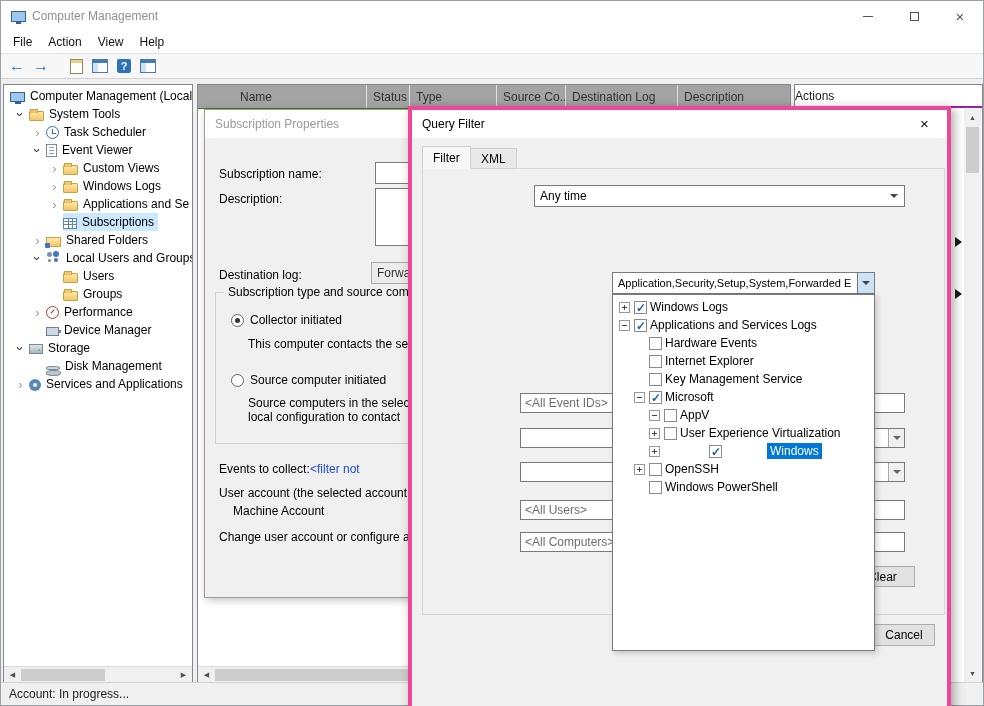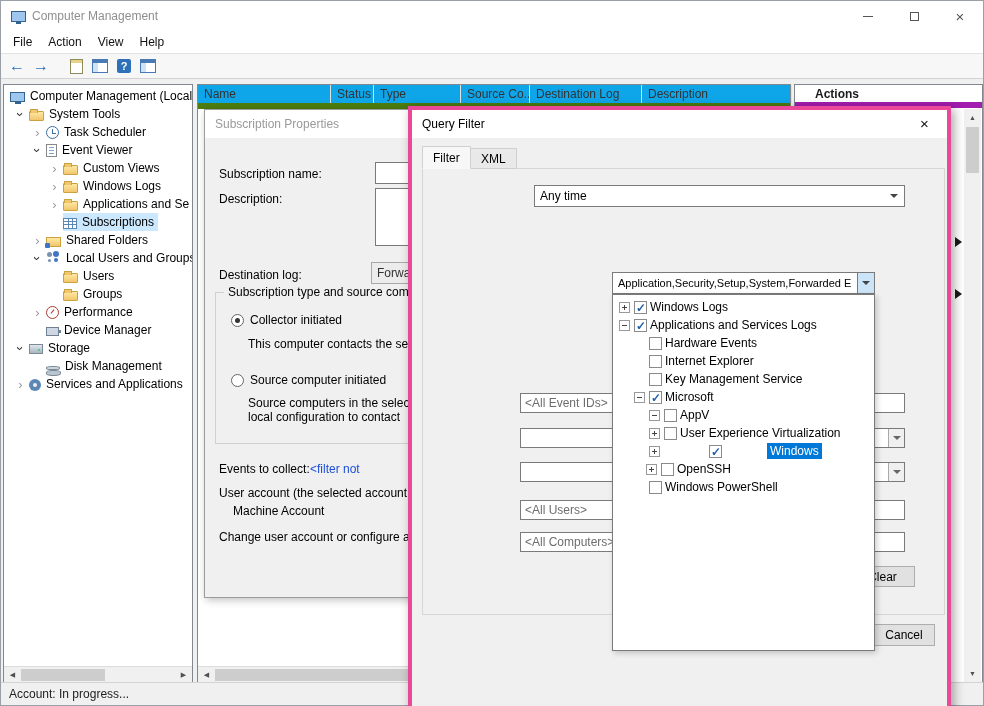--- a/index.html
+++ b/index.html
@@ -86,28 +86,28 @@
   .sb-fill { flex:1; }
   .grip { width:14px; text-align:center; color:#7a7a7a; font-size:10px; flex:none; }
   .vscroll { position:absolute; top:24px; right:1px; bottom:1px; width:17px; background:#f0f0f0; }
   .vsb-up, .vsb-down { position:absolute; left:0; width:17px; height:17px; display:flex; align-items:center; justify-content:center;
     font-size:7px; color:#505050; }
   .vsb-up { top:0; } .vsb-down { bottom:0; }
   .vsb-thumb { position:absolute; left:2px; top:18px; width:13px; height:46px; background:#cdcdcd; }
 
   
   .list-panel { position:absolute; left:196px; top:83px; width:594px; height:600px; background:#fff; border:1px solid #828790; }
-  .list-header { height:24px; display:flex; border-bottom:6px solid #4d7c0f; background:#0ea5e9; }
+  .list-header { height:24px; display:flex; border-bottom:1px solid #4d7c0f; background:#a3a3a3;padding-left:36px; }
   .col-h { display:flex; align-items:center; padding-left:6px; border-right:1px solid #e0e0e0; color:#333; overflow:hidden; white-space:nowrap; flex:none; }
   .list-body { position:absolute; top:24px; left:0; right:0; bottom:17px; background:#fff; }
 
   
   .actions-panel { position:absolute; left:793px; top:83px; width:189px; height:600px; background:#fff; border:1px solid #828790; }
-  .actions-header { height:23px; display:flex; align-items:center; padding-left:20px; font-weight:bold; color:#1a1a1a;
-    border-bottom:6px solid #a21caf; }
+  .actions-header { height:23px; display:flex; align-items:center; padding-left:0; font-weight:normal; color:#1a1a1a;
+    border-bottom:2px solid #a21caf; }
   .action-arrow { position:absolute; width:0; height:0; border-top:5px solid transparent; border-bottom:5px solid transparent;
     border-left:7px solid #1a1a1a; }
 
   
   .statusbar { position:absolute; left:0; right:0; bottom:0; height:23px; background:#f0f0f0; border-top:1px solid #d4d4d4;
     display:flex; align-items:center; padding-left:8px; color:#222; }
 
   
   .dlg { position:absolute; background:#f0f0f0; }
   .dlg-title { height:28px; background:#fff; display:flex; align-items:center; padding-left:10px; position:relative; }
@@ -560,21 +560,21 @@
         <div class="dd-row" style="padding-left: 36px;">
           <span class="eb plus"></span>
           <span class="checkbox"></span>
           <span class="dd-label">User Experience Virtualization</span>
         </div>
         <div class="dd-row" style="padding-left: 36px; gap: 45px;">
           <span class="eb plus"></span>
           <span class="checkbox checked"></span>
           <span class="dd-label sel">Windows</span>
         </div>
-        <div class="dd-row" style="padding-left: 21px; margin-left: 12px;">
+        <div class="dd-row" style="padding-left: 21px;">
           <span class="eb plus"></span>
           <span class="checkbox"></span>
           <span class="dd-label">OpenSSH</span>
         </div>
         <div class="dd-row" style="padding-left: 21px;">
           <span class="eb-spacer"></span>
           <span class="checkbox"></span>
           <span class="dd-label">Windows PowerShell</span>
         </div>
       </div>

